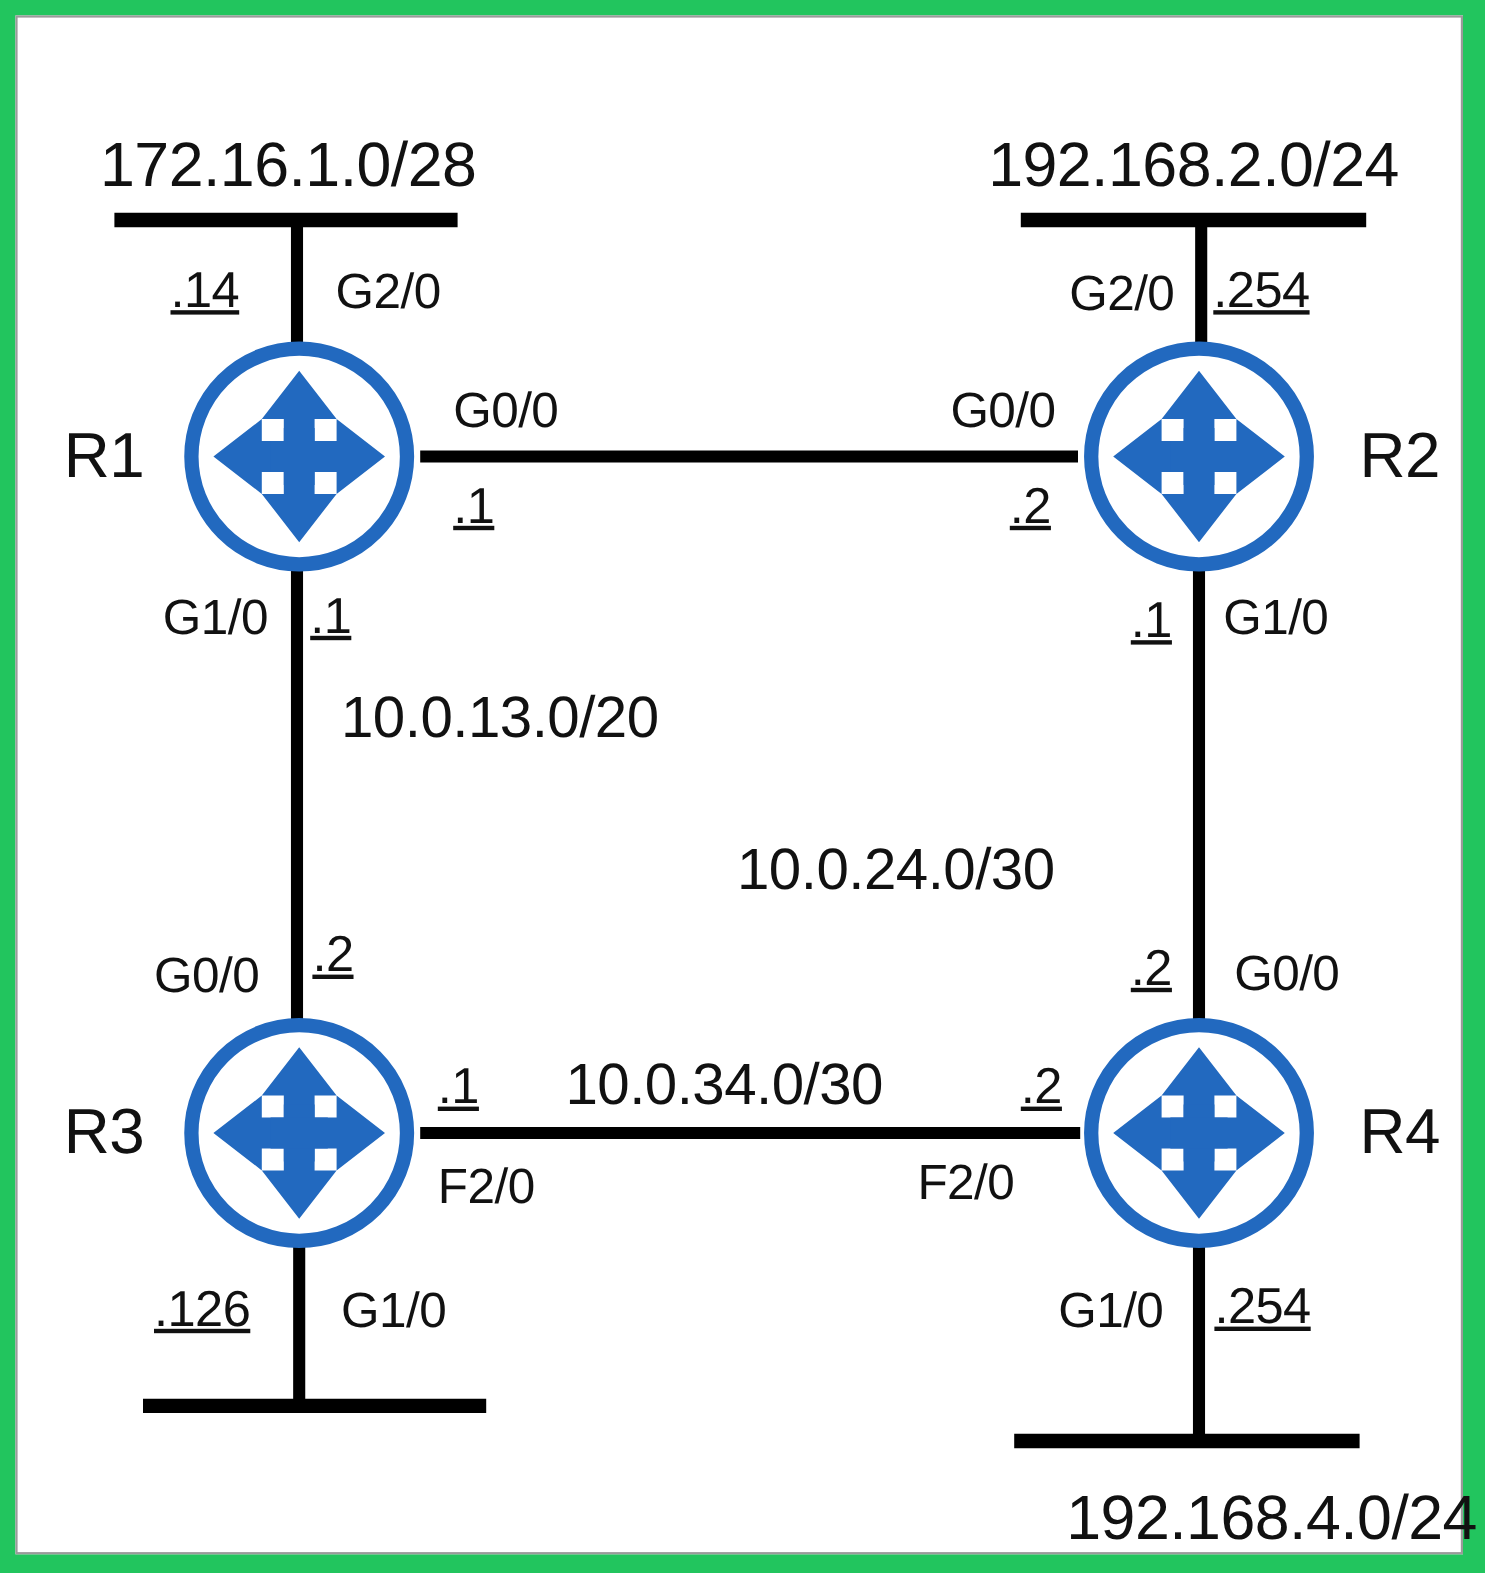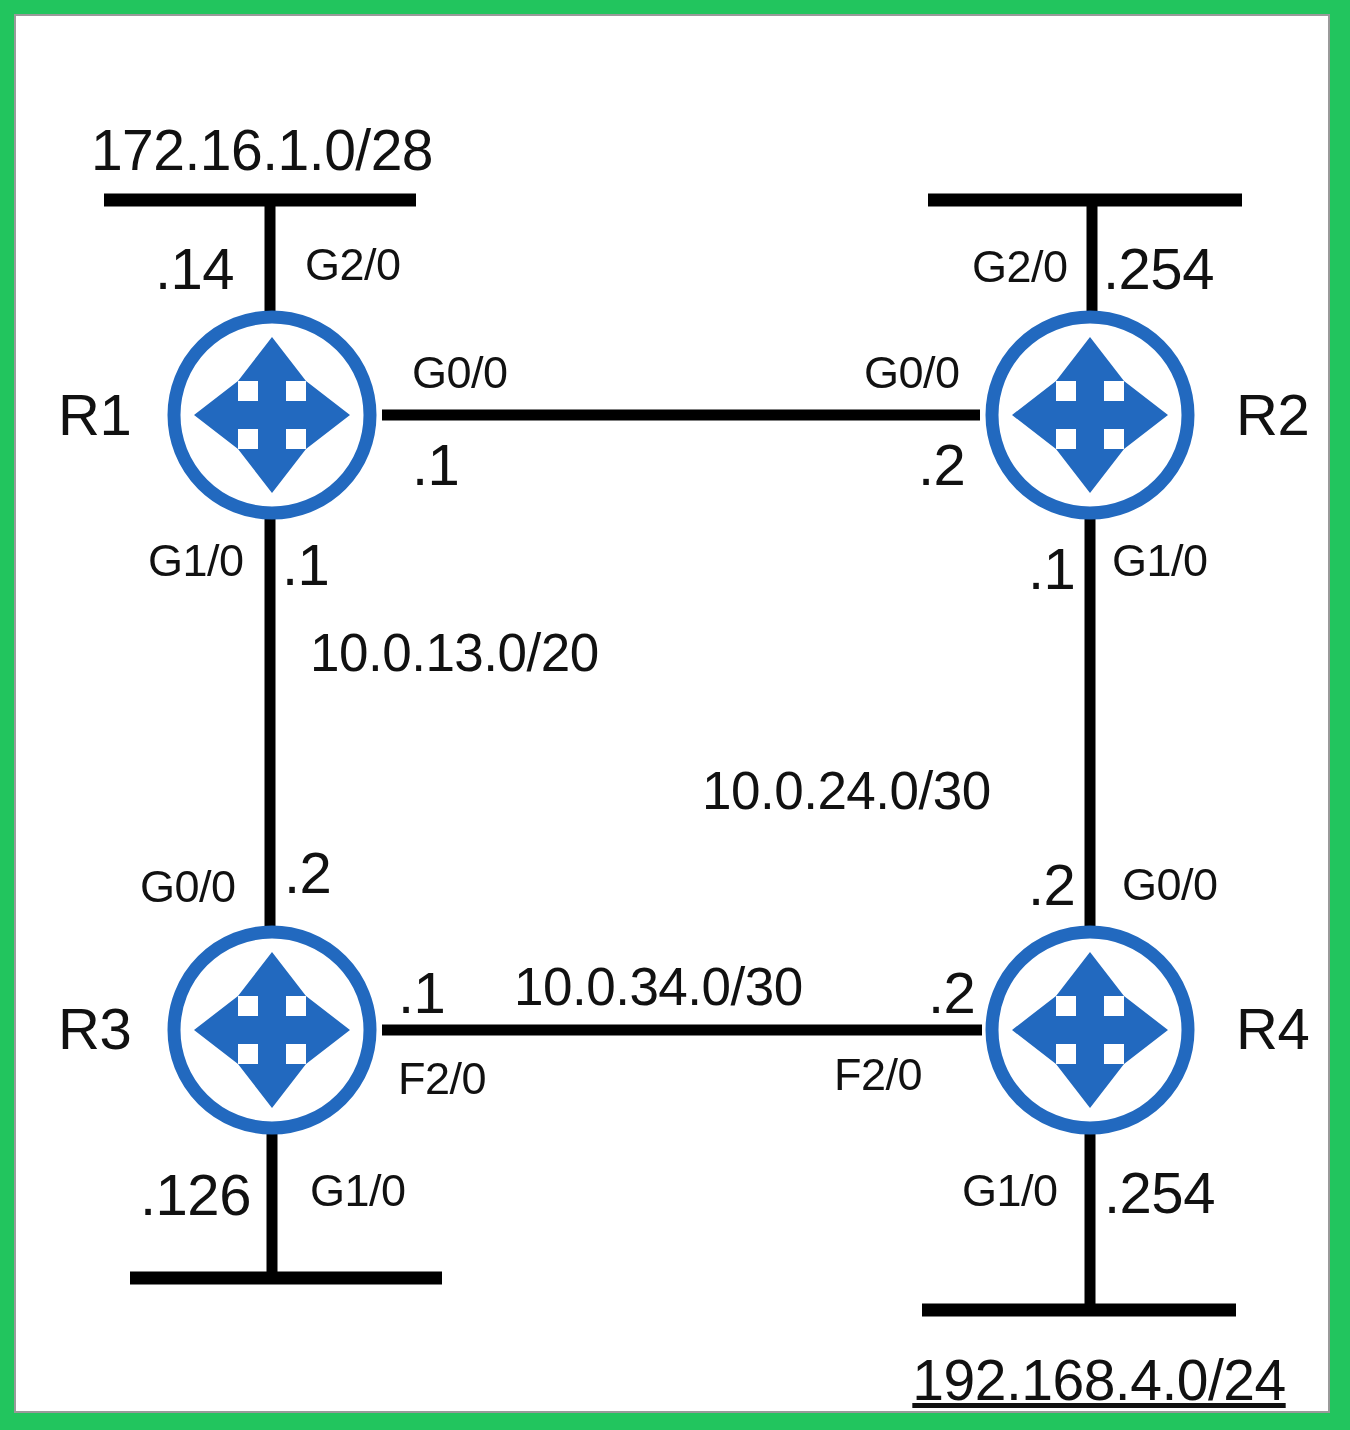--- a/index.html
+++ b/index.html
@@ -46,21 +46,22 @@
   .lbl-net {
     font-size: 57px;
   }
   .lbl-link {
     font-size: 53px;
   }
   .lbl-if {
     font-size: 45px;
   }
   .lbl-ip {
-    font-size: 58px;
+    font-size: 46px;
+    text-decoration: underline;
   }
   .lbl-router {
     font-size: 58px;
   }
   .ctr { transform: translateX(-50%); }
 </style>
 </head>
 <body>
 
 <div id="canvas">
@@ -110,20 +111,21 @@
     </g>
     <g transform="translate(1090,1030)">
       <use href="#router-glyph"></use>
     </g>
   </svg>
 
   <div class="lbl lbl-net ctr" style="left:262px; top:122px;">172.16.1.0/28</div>
   <div class="lbl lbl-ip" style="left:155px; top:240px;">.14</div>
   <div class="lbl lbl-if" style="left:305px; top:242px;">G2/0</div>
 
+  <div class="lbl lbl-net ctr" style="left:1085px; top:122px;">192.168.2.0/24</div>
   <div class="lbl lbl-if" style="left:972px; top:244px;">G2/0</div>
   <div class="lbl lbl-ip" style="left:1103px; top:240px;">.254</div>
 
   <div class="lbl lbl-router" style="left:58px; top:386px;">R1</div>
   <div class="lbl lbl-router" style="left:1236px; top:386px;">R2</div>
   <div class="lbl lbl-router" style="left:58px; top:1000px;">R3</div>
   <div class="lbl lbl-router" style="left:1236px; top:1000px;">R4</div>
 
   <div class="lbl lbl-if" style="left:412px; top:350px;">G0/0</div>
   <div class="lbl lbl-if" style="left:864px; top:350px;">G0/0</div>
@@ -131,29 +133,29 @@
   <div class="lbl lbl-ip" style="left:918px; top:436px;">.2</div>
 
   <div class="lbl lbl-if" style="left:148px; top:538px;">G1/0</div>
   <div class="lbl lbl-ip" style="left:282px; top:536px;">.1</div>
   <div class="lbl lbl-link" style="left:310px; top:626px;">10.0.13.0/20</div>
   <div class="lbl lbl-if" style="left:140px; top:864px;">G0/0</div>
   <div class="lbl lbl-ip" style="left:284px; top:844px;">.2</div>
 
   <div class="lbl lbl-ip" style="left:1028px; top:540px;">.1</div>
   <div class="lbl lbl-if" style="left:1112px; top:538px;">G1/0</div>
-  <div class="lbl lbl-link" style="left:702px; top:764px;">10.0.24.0/30</div>
+  <div class="lbl lbl-link" style="left:670px; top:764px;">10.0.24.0/30</div>
   <div class="lbl lbl-ip" style="left:1028px; top:856px;">.2</div>
   <div class="lbl lbl-if" style="left:1122px; top:862px;">G0/0</div>
 
   <div class="lbl lbl-ip" style="left:398px; top:964px;">.1</div>
   <div class="lbl lbl-link" style="left:514px; top:960px;">10.0.34.0/30</div>
   <div class="lbl lbl-ip" style="left:928px; top:964px;">.2</div>
   <div class="lbl lbl-if" style="left:398px; top:1056px;">F2/0</div>
   <div class="lbl lbl-if" style="left:834px; top:1052px;">F2/0</div>
 
   <div class="lbl lbl-ip" style="left:140px; top:1166px;">.126</div>
   <div class="lbl lbl-if" style="left:310px; top:1168px;">G1/0</div>
 
   <div class="lbl lbl-if" style="left:962px; top:1168px;">G1/0</div>
   <div class="lbl lbl-ip" style="left:1104px; top:1164px;">.254</div>
-  <div class="lbl lbl-net ctr" style="left:1099px; top:1352px;text-decoration:underline;">192.168.4.0/24</div>
+  <div class="lbl lbl-net ctr" style="left:1156px; top:1352px;">192.168.4.0/24</div>
 </div>
 
 </body></html>

